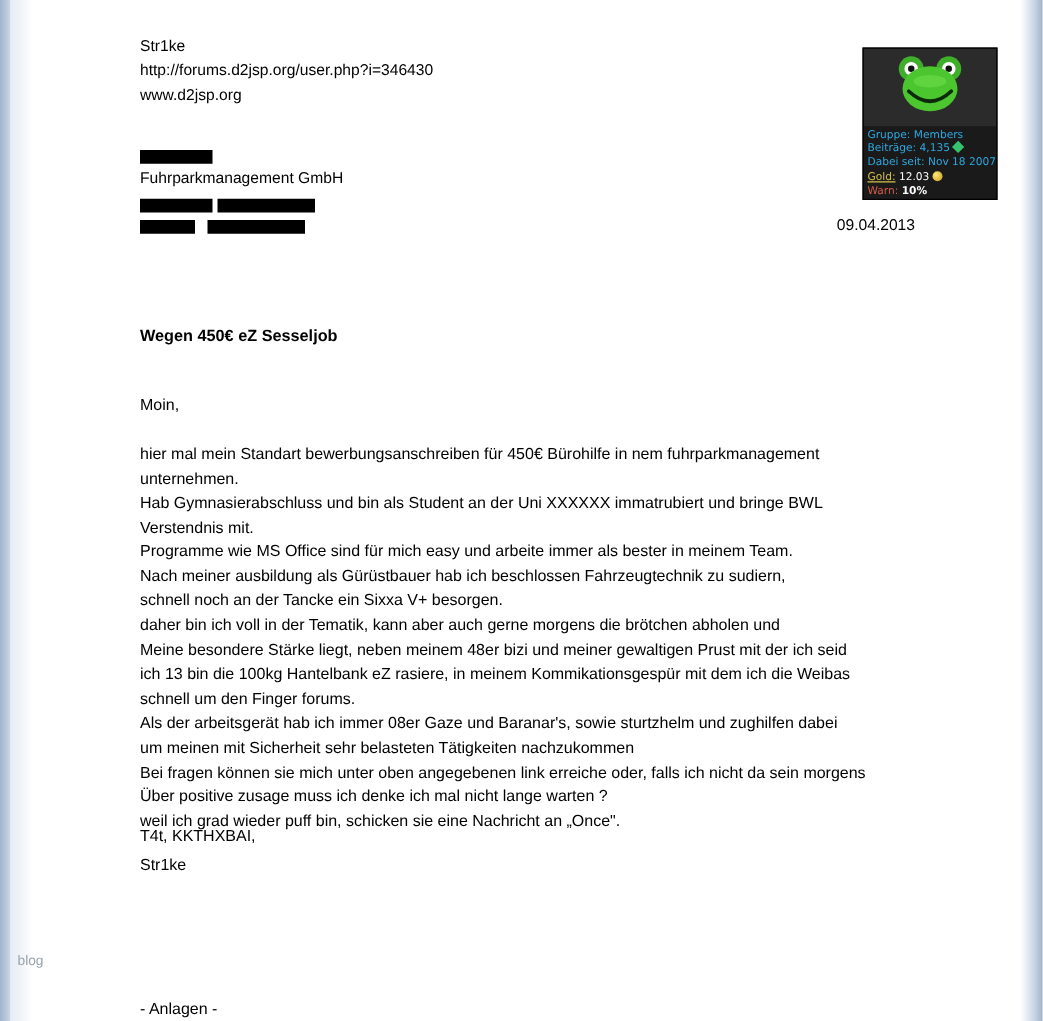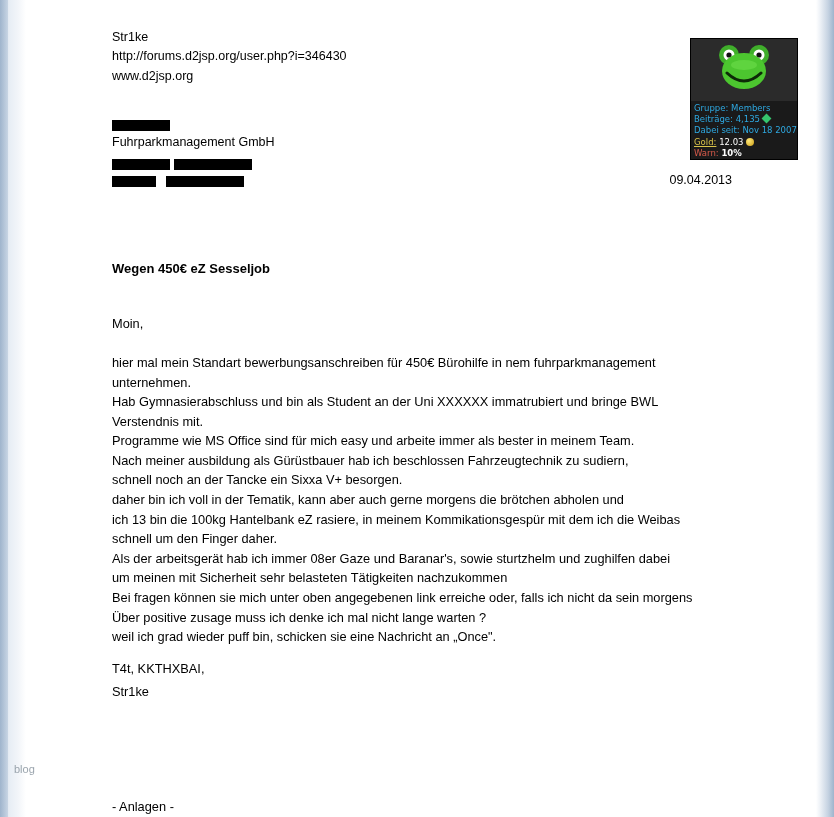--- a/index.html
+++ b/index.html
@@ -261,22 +261,23 @@
 
     <div class="body">
       <p>hier mal mein Standart bewerbungsanschreiben für 450€ Bürohilfe in nem fuhrparkmanagement</p>
       <p>unternehmen.</p>
       <p>Hab Gymnasierabschluss und bin als Student an der Uni XXXXXX immatrubiert und bringe BWL</p>
       <p>Verstendnis mit.</p>
       <p>Programme wie MS Office sind für mich easy und arbeite immer als  bester in meinem Team.</p>
       <p>Nach meiner ausbildung als Gürüstbauer hab ich beschlossen Fahrzeugtechnik  zu sudiern,</p>
       <p>schnell noch an der Tancke ein Sixxa V+ besorgen.</p>
       <p>daher bin ich voll in der Tematik, kann aber auch gerne morgens die brötchen abholen und</p>
+      <p>Meine besondere Stärke liegt, neben meinem 48er bizi und meiner gewaltigen Prust mit der ich  seid</p>
       <p>ich 13 bin die 100kg Hantelbank eZ rasiere, in meinem Kommikationsgespür mit dem ich die Weibas</p>
-      <p>schnell um den Finger daher.</p>
+      <p>schnell um den Finger forums.</p>
       <p>Als der arbeitsgerät hab ich immer 08er Gaze und Baranar's, sowie sturtzhelm und zughilfen dabei</p>
       <p>um meinen mit Sicherheit sehr belasteten Tätigkeiten nachzukommen</p>
       <p>Bei fragen können sie mich unter oben angegebenen link erreiche oder, falls ich  nicht da sein morgens</p>
       <p>Über positive zusage muss ich  denke ich mal  nicht lange warten ?</p>
       <p>weil ich grad  wieder puff bin,  schicken sie eine Nachricht an „Once".</p>
     </div>
 
     <div class="signoff">
       <div>T4t, KKTHXBAI,</div>
       <div></div>

